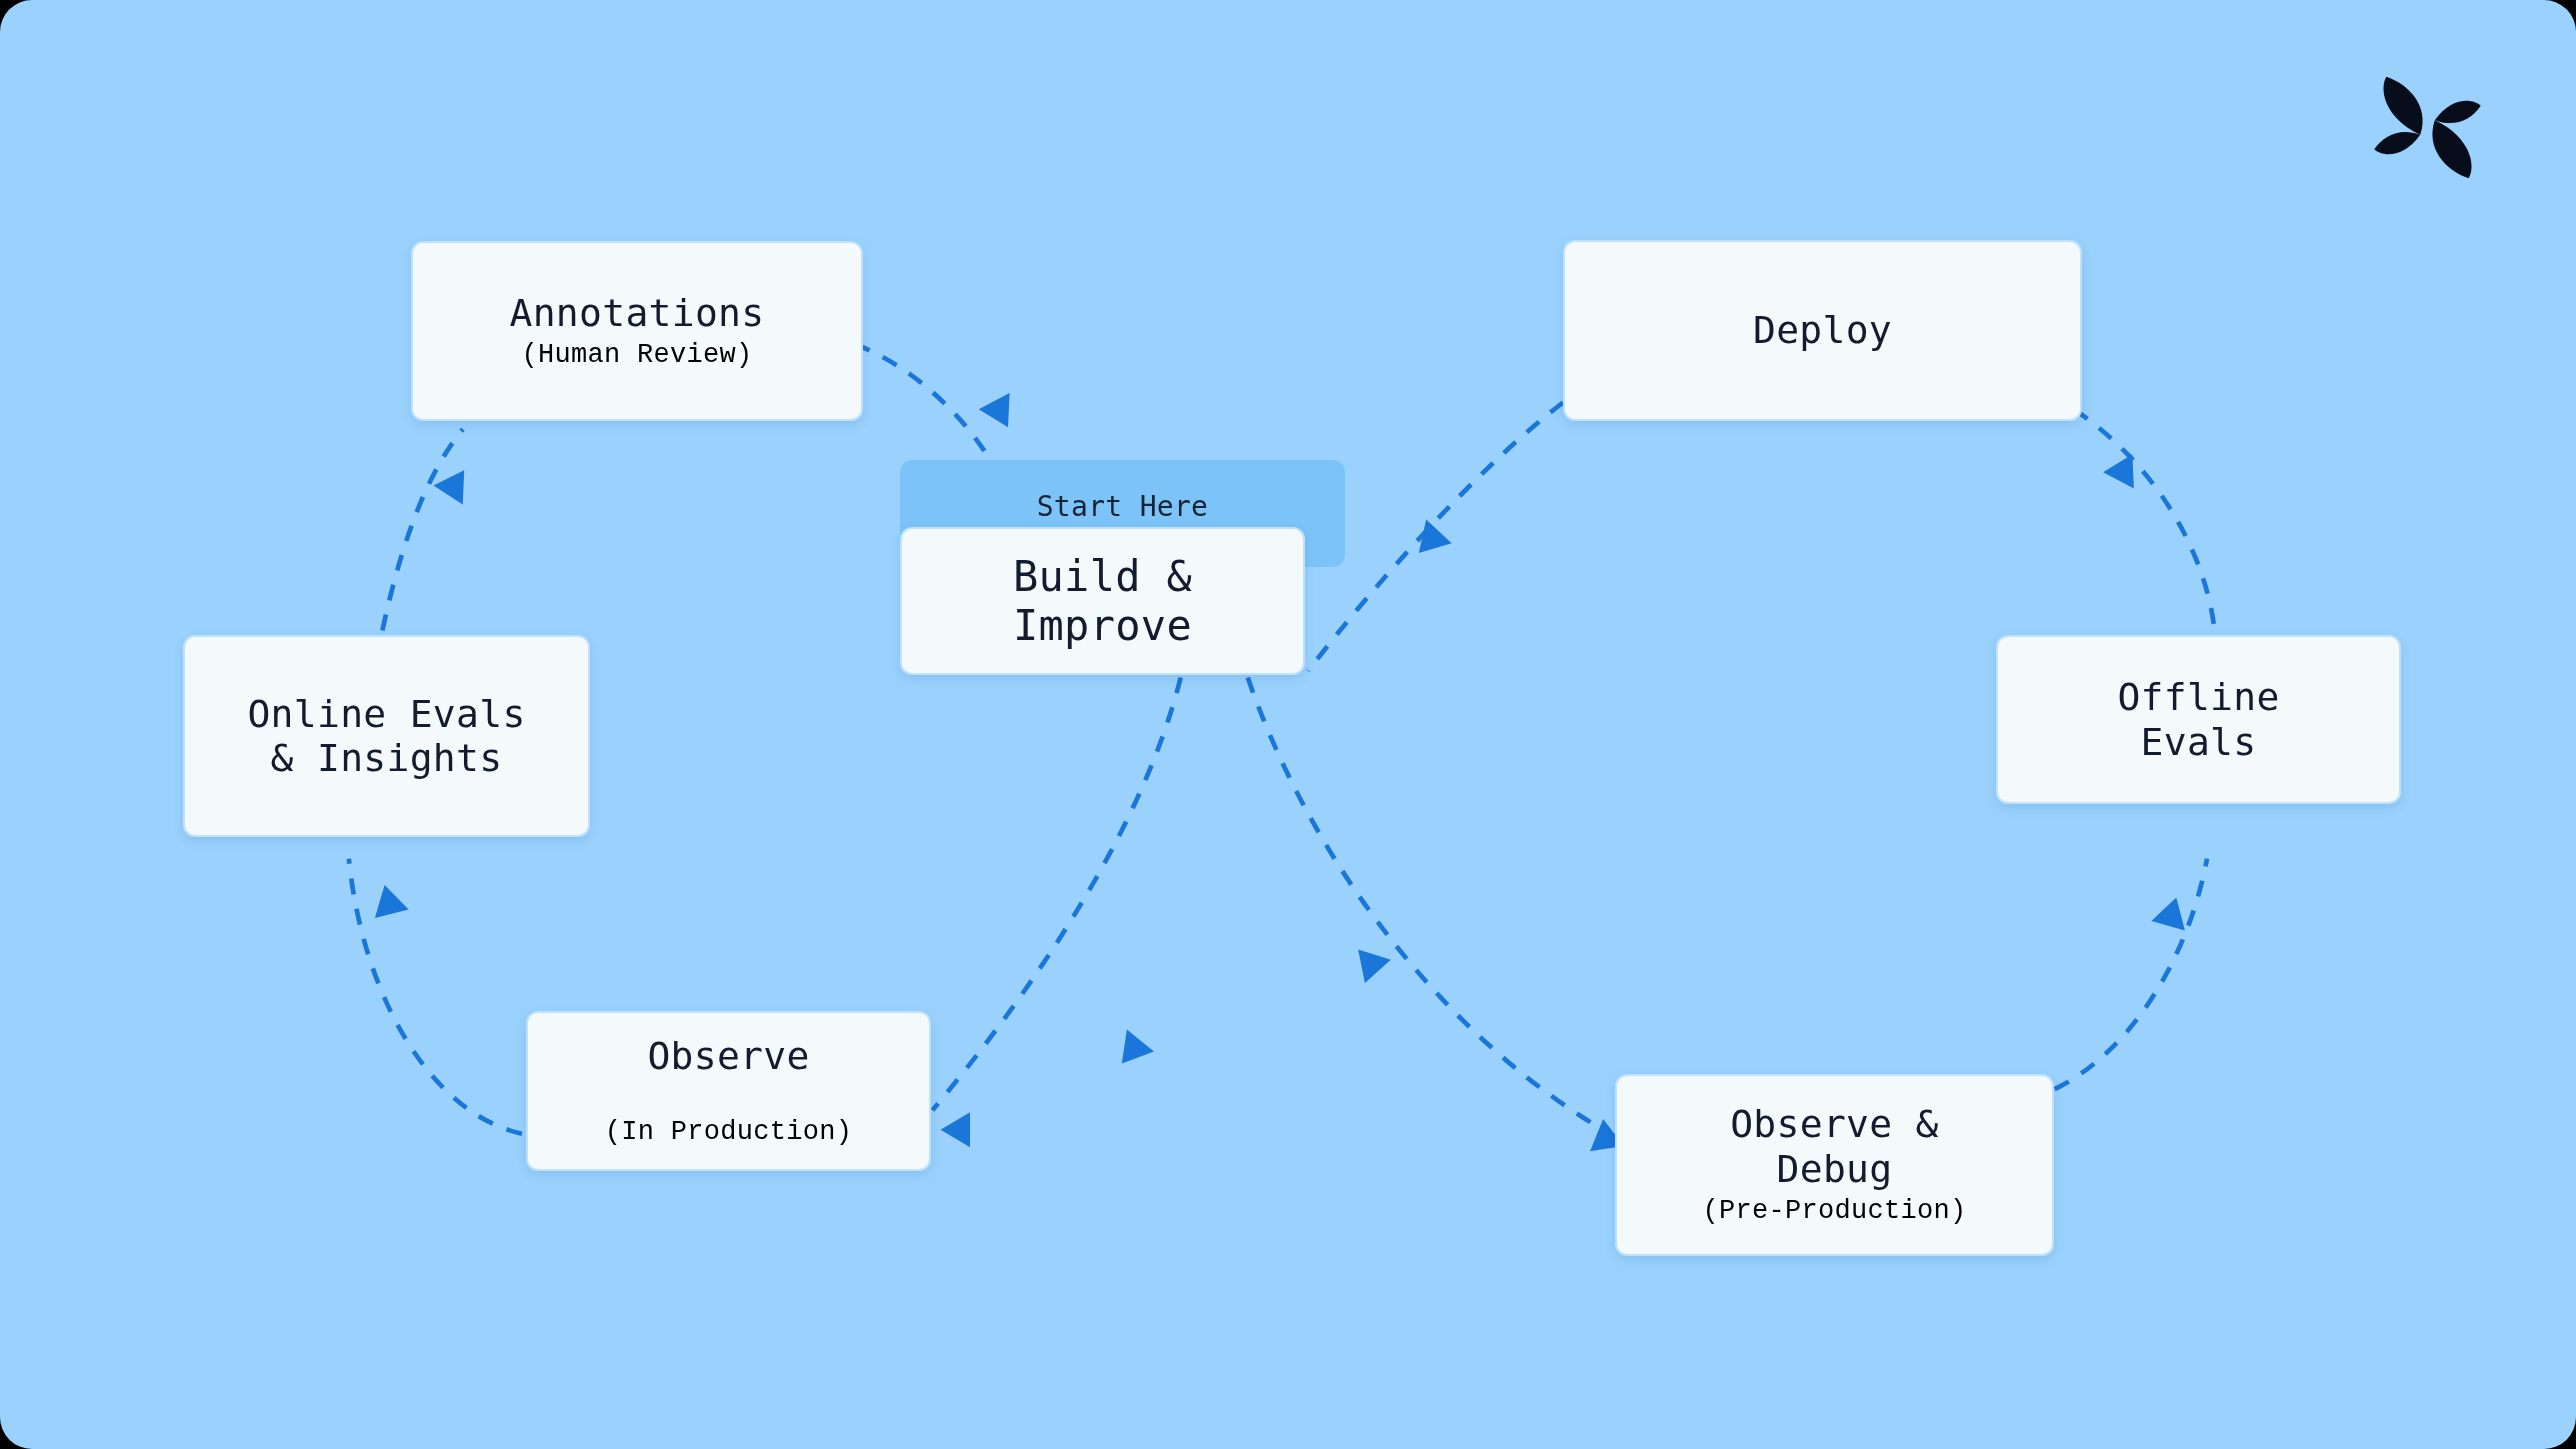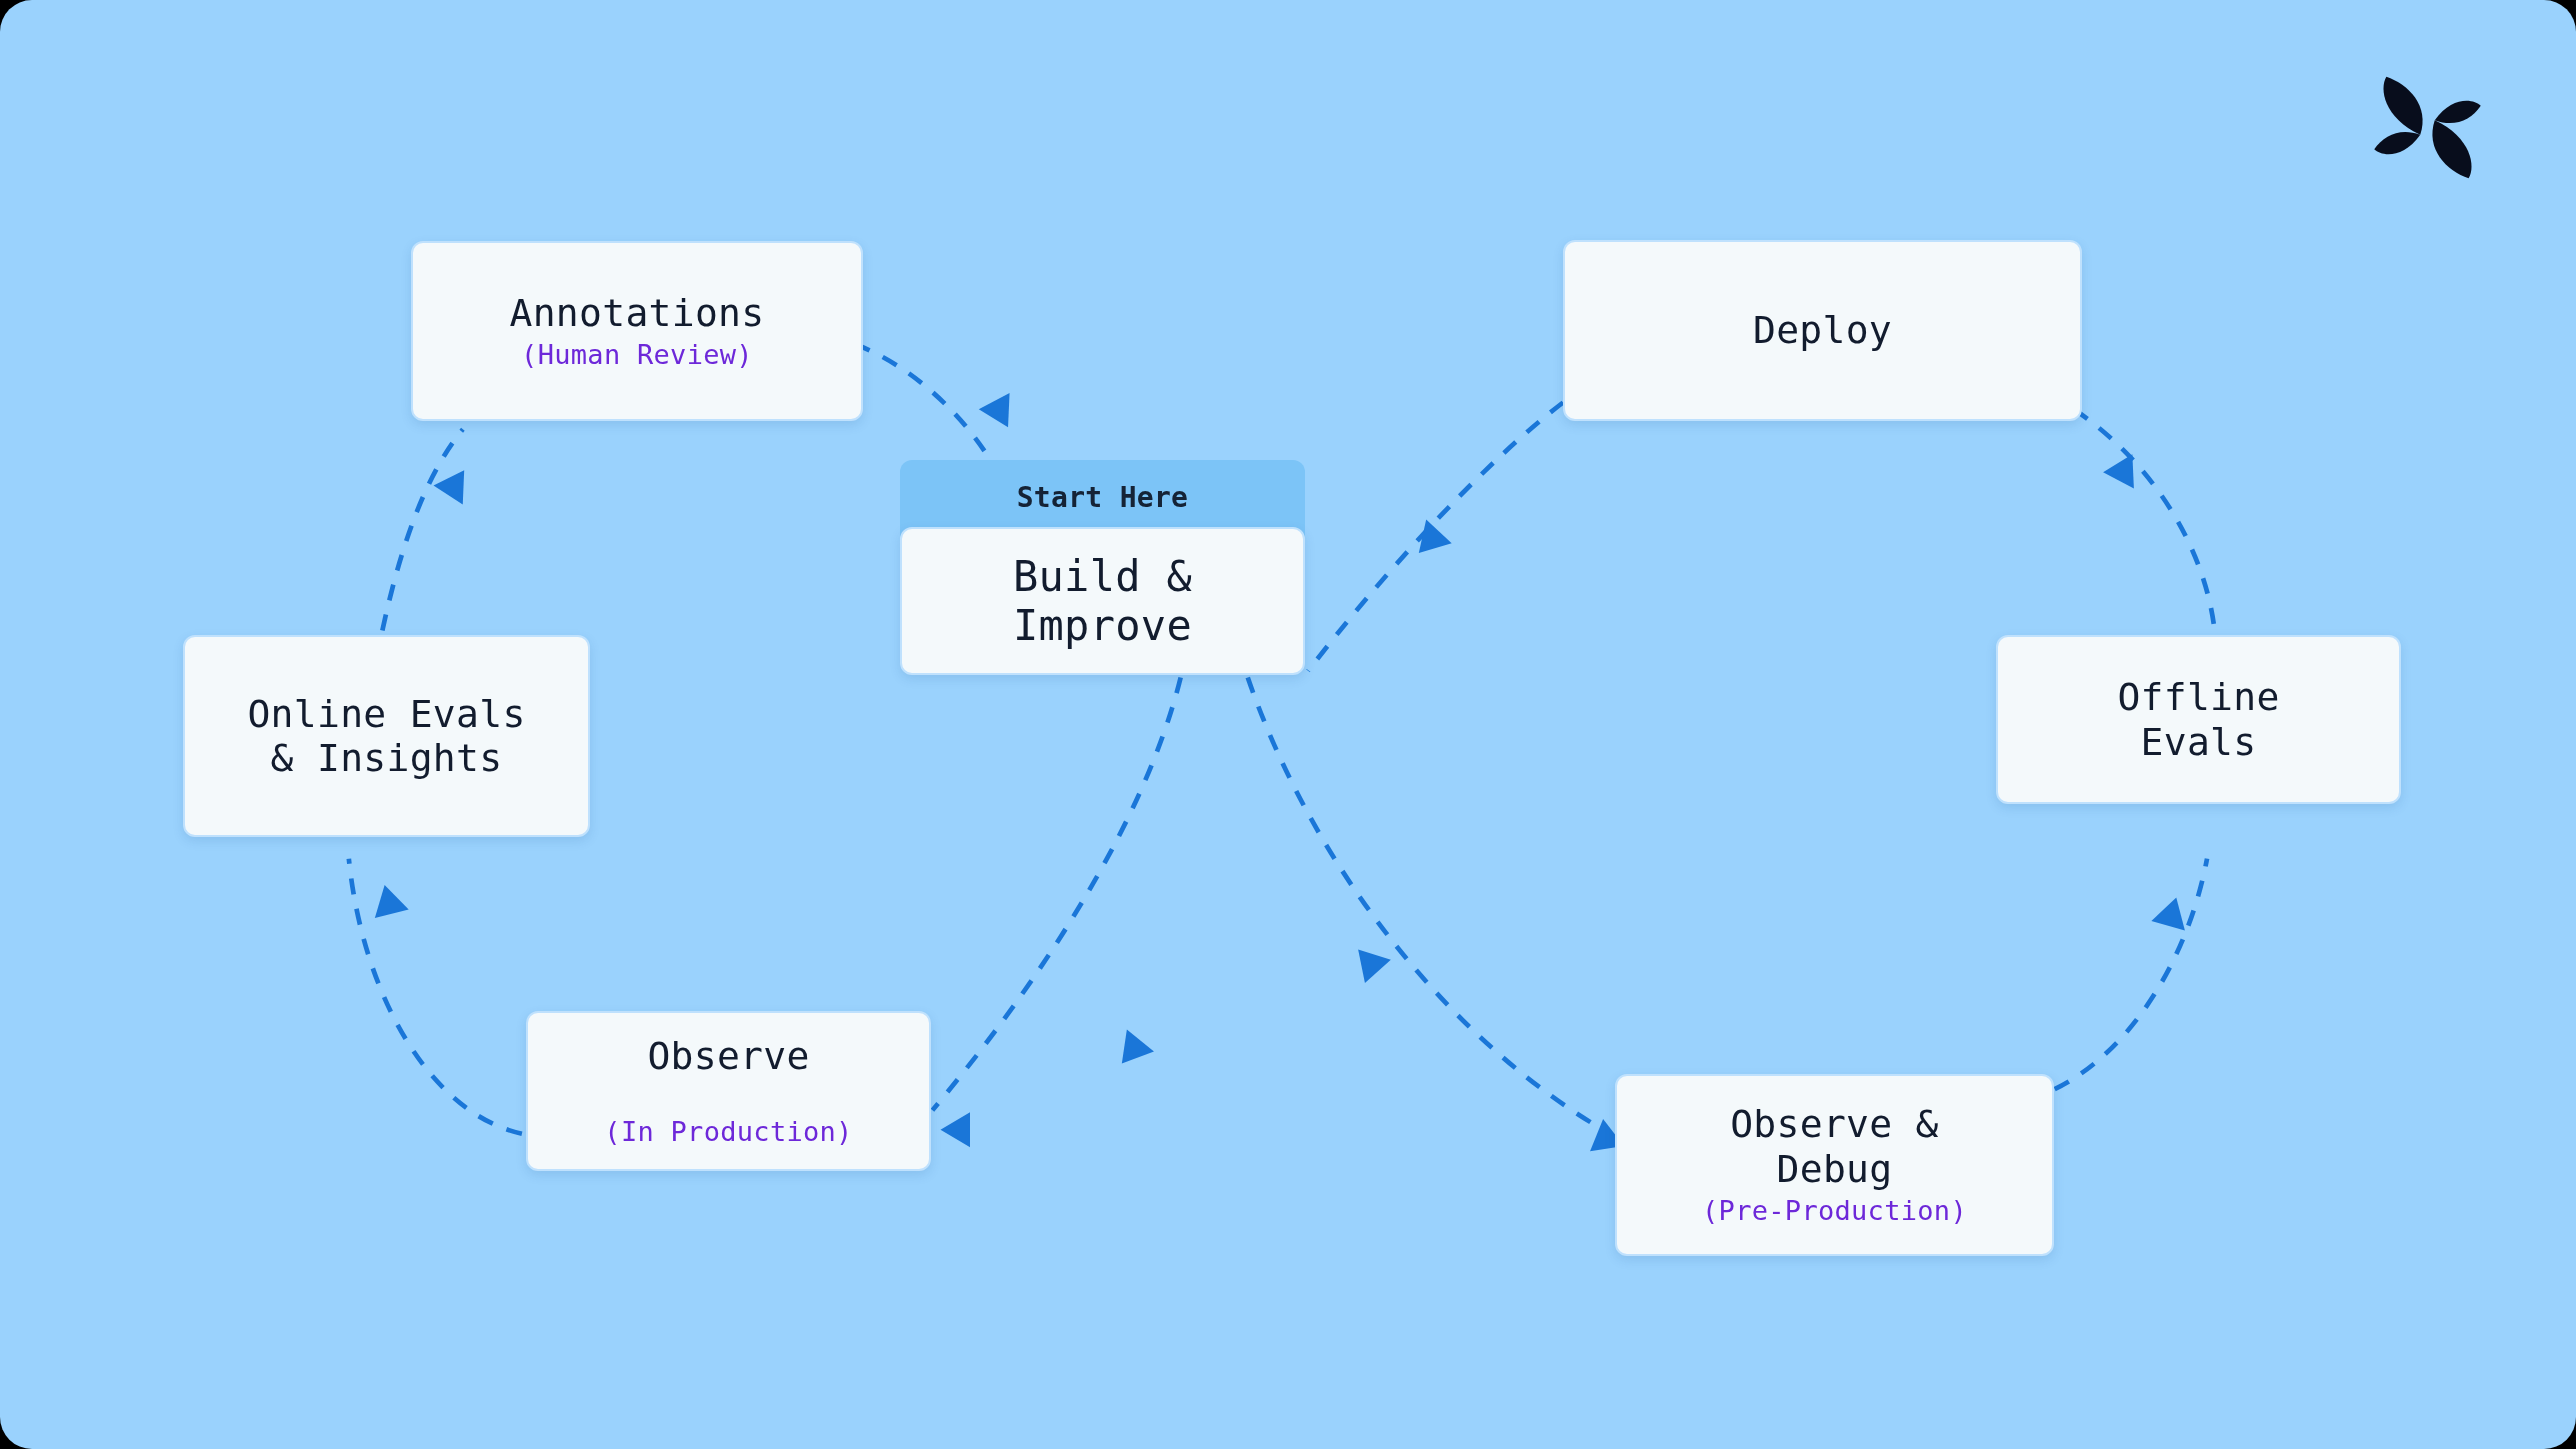--- a/index.html
+++ b/index.html
@@ -51,53 +51,53 @@
     z-index: 5;
   }
   .node-title {
     color: #121c2e;
     font-size: 38px;
     line-height: 1.17;
     letter-spacing: 0.3px;
     white-space: pre-line;
   }
   .node-sub {
-    color: #6d28d9;
+    color: #000000;
     font-size: 27px;
     line-height: 1.2;
     letter-spacing: 0.3px;
     margin-top: 4px;
     white-space: pre-line;
+    font-family: Liberation Mono, monospace;
   }
 
   
   #node-build {
     left: 900px;
     top: 527px;
     width: 405px;
     height: 148px;
     z-index: 7;
   }
   #node-build .node-title { font-size: 42px; }
 
   #badge-start {
     position: absolute;
     left: 900px;
     top: 460px;
-    width: 405px;
+    width: 445px;
     height: 107px;
     box-sizing: border-box;
     background: #7cc4f7;
     border-radius: 12px;
     display: flex;
     align-items: flex-start;
     justify-content: center;
-    padding-top: 21px;
+    padding-top: 30px;
     z-index: 6;
-    font-weight: bold;
   }
   #badge-start .badge-label {
     color: #152336;
     font-size: 28px;
     letter-spacing: 0.3px;
   }
 
   #node-annotations { left: 411px;  top: 241px;  width: 452px; height: 180px; }
   #node-deploy      { left: 1563px; top: 240px;  width: 519px; height: 181px; }
   #node-online      { left: 183px;  top: 635px;  width: 407px; height: 202px; }

